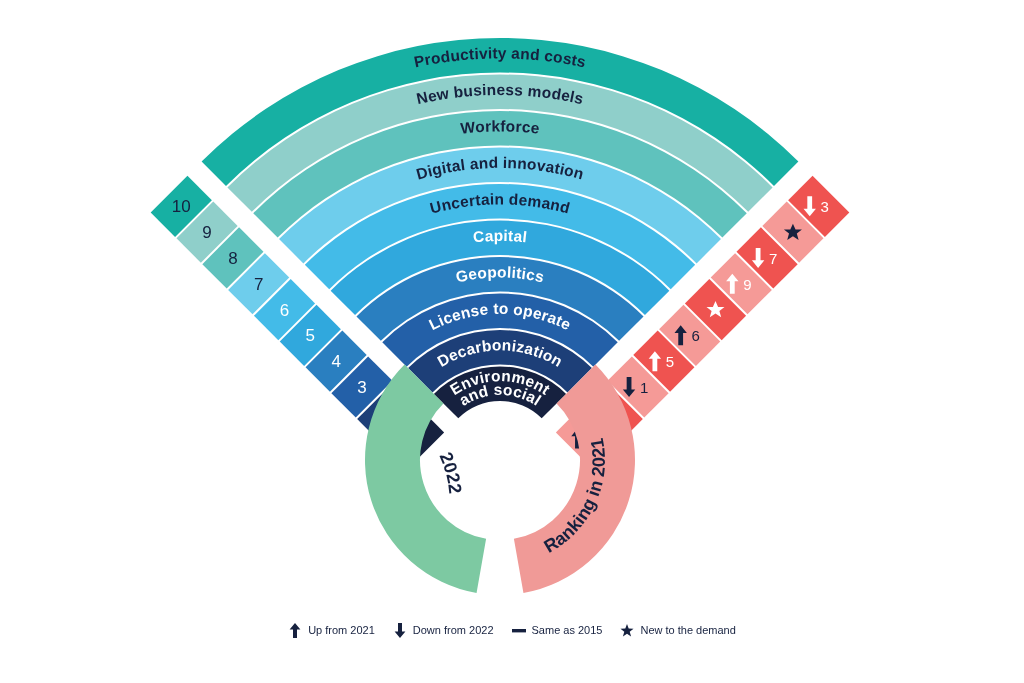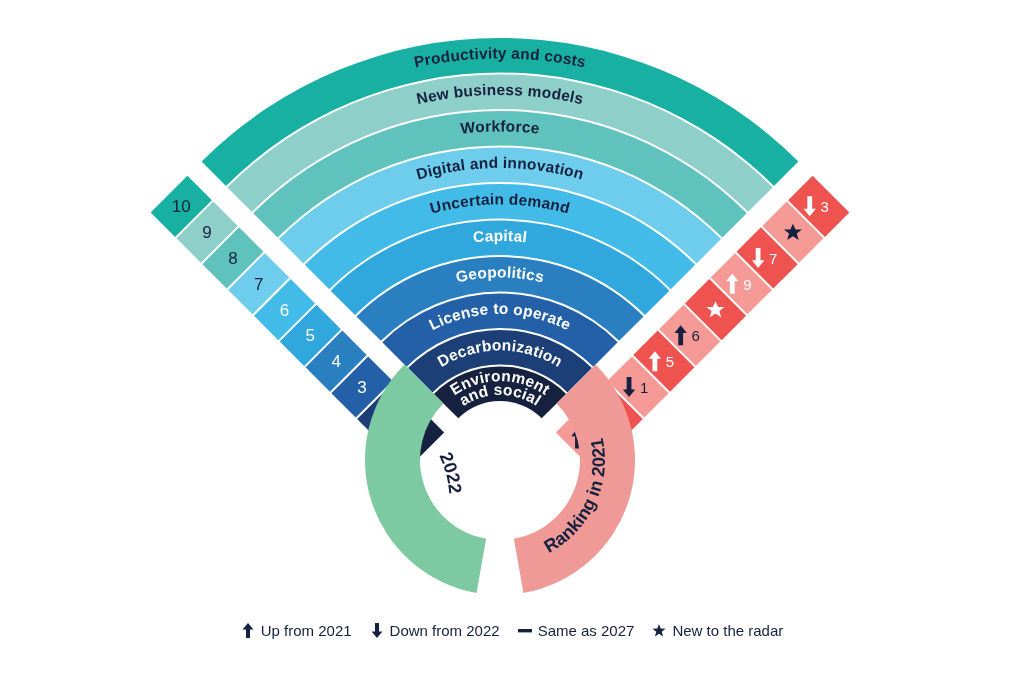--- a/index.html
+++ b/index.html
@@ -32,21 +32,21 @@
     font-size:18px;
     fill:#16213f;
   }
   .legend-row{
     position:absolute;left:0;top:622px;width:1024px;
     display:flex;justify-content:center;align-items:center;
     gap:18px;
   }
   .legend-item{display:flex;align-items:center;gap:6px;}
   .legend-text{
-    font-size:15px;color:#16213f;font-family:"Liberation Sans",sans-serif;
+    font-size:11px;color:#16213f;font-family:"Liberation Sans",sans-serif;
     white-space:nowrap;
   }
   .legend-glyph{display:inline-flex;align-items:center;justify-content:center;width:14px;height:16px;}
 </style>
 </head>
 <body>
 
 <div id="stage">
   <svg id="fan" width="1024" height="683" viewBox="0 0 1024 683">
     <defs>
@@ -178,24 +178,24 @@
           </svg>
       </span>
       <span class="legend-text">Down from 2022</span>
     </div>
     <div class="legend-item">
       <span class="legend-glyph">
         <svg width="14" height="15" viewBox="0 0 14 15">
             <rect x="0" y="6" width="14" height="3.4" fill="#16213f"></rect>
           </svg>
       </span>
-      <span class="legend-text">Same as 2027</span>
+      <span class="legend-text">Same as 2015</span>
     </div>
     <div class="legend-item">
       <span class="legend-glyph">
         <svg width="15" height="15" viewBox="0 0 15 15">
             <path d="M7.5 0.5 L9.3 5.4 L14.5 5.6 L10.4 8.8 L11.9 13.9 L7.5 10.9 L3.1 13.9 L4.6 8.8 L0.5 5.6 L5.7 5.4 Z" fill="#16213f"></path>
           </svg>
       </span>
-      <span class="legend-text">New to the radar</span>
+      <span class="legend-text">New to the demand</span>
     </div>
   </div>
 </div>
 
 </body></html>

